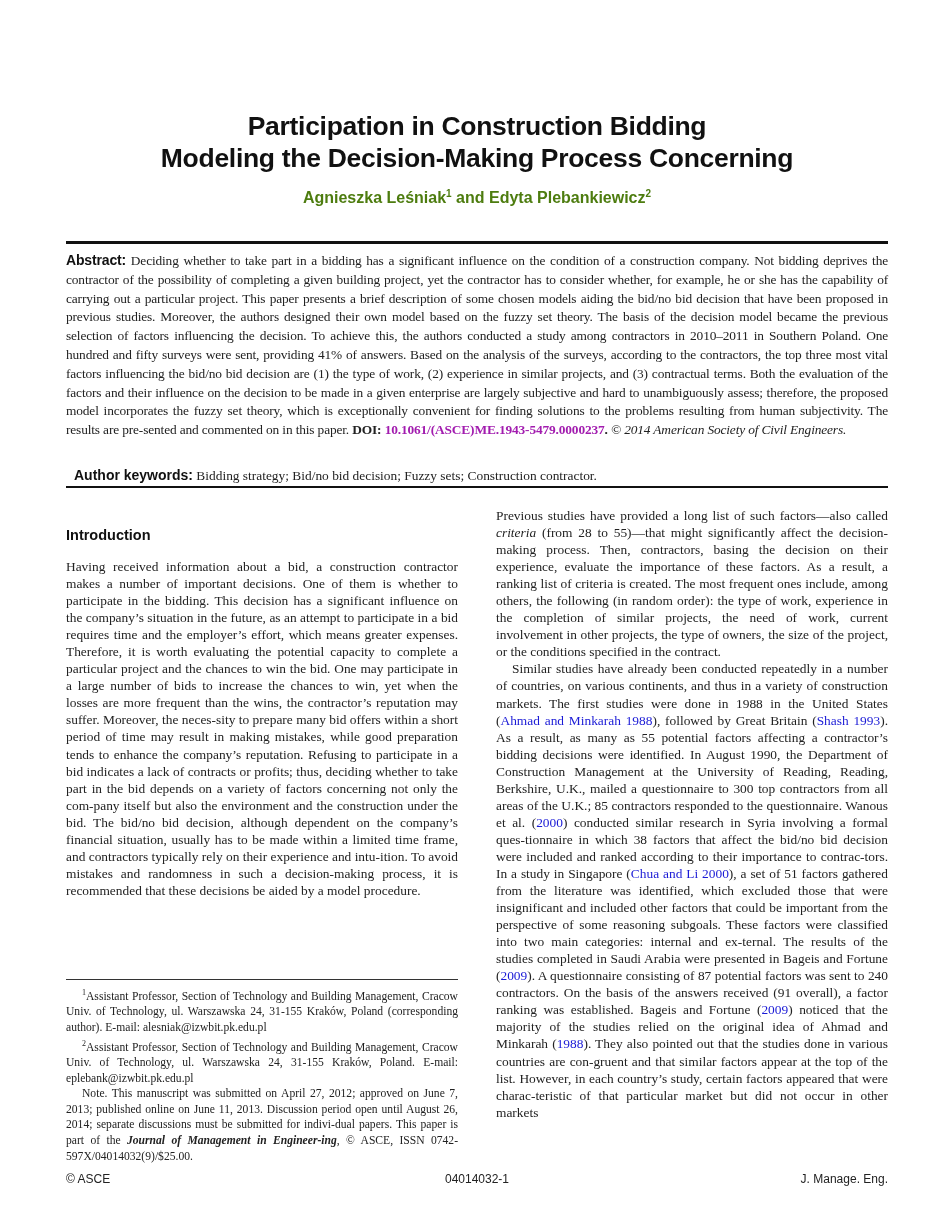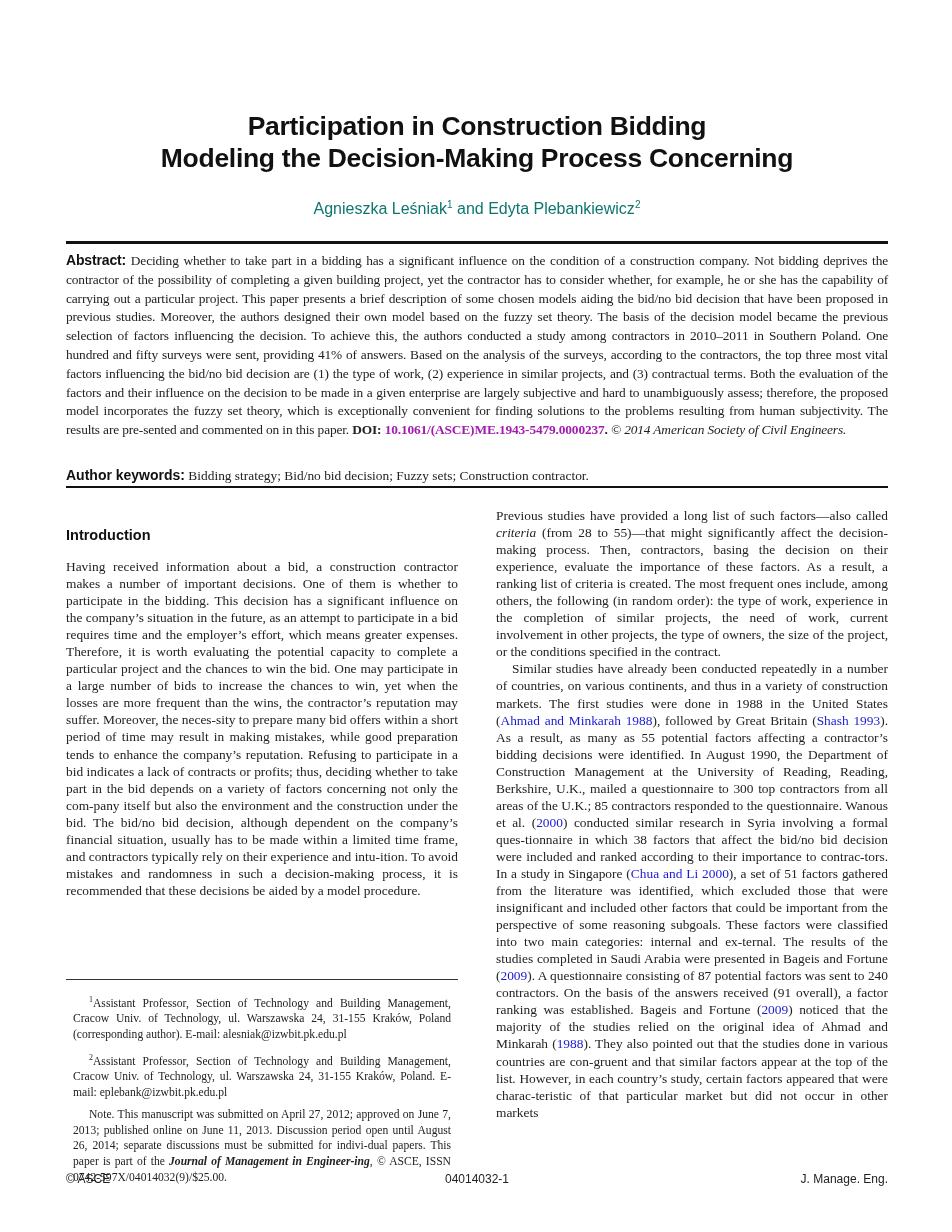--- a/index.html
+++ b/index.html
@@ -5,38 +5,38 @@
   html, body { margin: 0; padding: 0; background: #ffffff; }
   body { width: 952px; height: 1232px; position: relative; overflow: hidden; color: #111; }
   .page { position: absolute; left: 66px; top: 0; width: 822px; }
   .title {
     position: absolute; left: 0; top: 110px; width: 822px;
     font-family: "Liberation Sans", sans-serif; font-weight: bold;
     font-size: 26.5px; line-height: 32px; text-align: center; color: #111;
     letter-spacing: -0.3px;
   }
   .authors {
-    position: absolute; left: 0; top: 199px; width: 822px;
+    position: absolute; left: 0; top: 188px; width: 822px;
     font-family: "Liberation Sans", sans-serif; font-size: 16px;
-    text-align: center; color: #0f766e;
+    text-align: center; color: #4d7c0f; font-weight: bold;
   }
   .authors sup { font-size: 10px; }
   .rule-thick { position: absolute; left: 0; width: 822px; height: 3px; background: #111; }
   .abstract {
     position: absolute; left: 0; top: 251px; width: 822px;
     font-family: "Liberation Serif", serif; font-size: 13.4px; line-height: 18.8px;
     text-align: justify; color: #222; letter-spacing: -0.15px;
   }
   .label-bold { font-family: "Liberation Sans", sans-serif; font-weight: bold; font-size: 14px; color: #111; }
   .doi-label { font-weight: bold; }
   .link { color: #1a1ad6; }
   .doi-link { color: #a21caf; font-weight: bold; margin-top: 36px; }
   .copyright-italic { font-style: italic; }
   .keywords {
-    position: absolute; left: 0; top: 467px; width: 822px;
+    position: absolute; left: 8px; top: 467px; width: 822px;
     font-family: "Liberation Serif", serif; font-size: 13.4px; color: #222;
   }
   .col {
     position: absolute; width: 392px;
     font-family: "Liberation Serif", serif; font-size: 13.4px; line-height: 17.05px;
     text-align: justify; color: #222; hyphens: manual;
   }
   .col-left { left: 0; top: 526px; }
   .col-right { left: 430px; top: 507px; }
   .section-heading {
@@ -44,21 +44,21 @@
     color: #111; margin: 0 0 14px 0; line-height: 18px;
   }
   .col p { margin: 0; }
   .indent { text-indent: 16px; }
   .fn-rule { position: absolute; left: 0; top: 979px; width: 392px; height: 1px; background: #333; }
   .footnotes {
     position: absolute; left: 0; top: 985px; width: 392px;
     font-family: "Liberation Serif", serif; font-size: 11.6px; line-height: 15.6px;
     text-align: justify; color: #222;
   }
-  .footnotes p { margin: 7px; }
+  .footnotes p { margin: 0; }
   .footnotes sup { font-size: 8px; }
   .footnotes .journal { font-weight: bold; font-style: italic; }
   .footer {
     position: absolute; top: 1172px; width: 822px;
     font-family: "Liberation Sans", sans-serif; font-size: 12px; color: #222;
   }
   .footer-left { position: absolute; left: 0; }
   .footer-center { position: absolute; left: 0; width: 822px; text-align: center; }
   .footer-right { position: absolute; right: 0; }
 </style>

